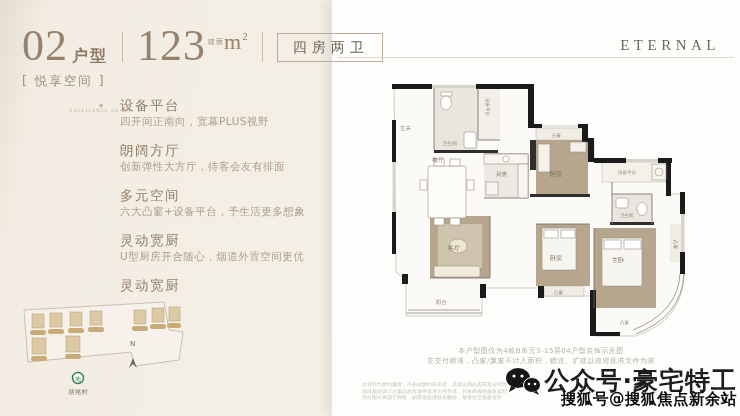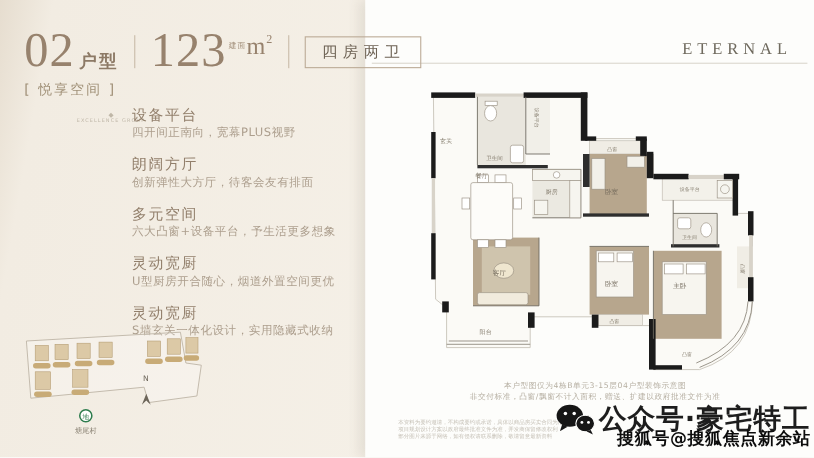--- a/index.html
+++ b/index.html
@@ -93,21 +93,20 @@
     <div class="feat">
         <div class="t">多元空间</div>
         <div class="d">六大凸窗+设备平台，予生活更多想象</div>
       </div>
     <div class="feat">
         <div class="t">灵动宽厨</div>
         <div class="d">U型厨房开合随心，烟道外置空间更优</div>
       </div>
     <div class="feat">
         <div class="t">灵动宽厨</div>
-        <div class="d">S墙玄关一体化设计，实用隐藏式收纳</div>
       </div>
   </div>
 
   <svg style="position:absolute;left:8px;top:292px" width="190" height="114" viewBox="0 0 190 114">
     <path d="M16,18 L156,10 L161,38 L175,40 L171,68 L127,74 L123,60 L20,70 Z" fill="rgba(255,255,255,.25)" stroke="#bdb4a5" stroke-width="0.8"></path>
     <g fill="#dcc9a6" stroke="#b39a70" stroke-width="0.5">
       <rect x="24" y="22" width="12" height="14"></rect>
         <rect x="42" y="21" width="12" height="14"></rect>
       <rect x="62" y="20" width="12" height="14"></rect>
         <rect x="82" y="19" width="12" height="14"></rect>

